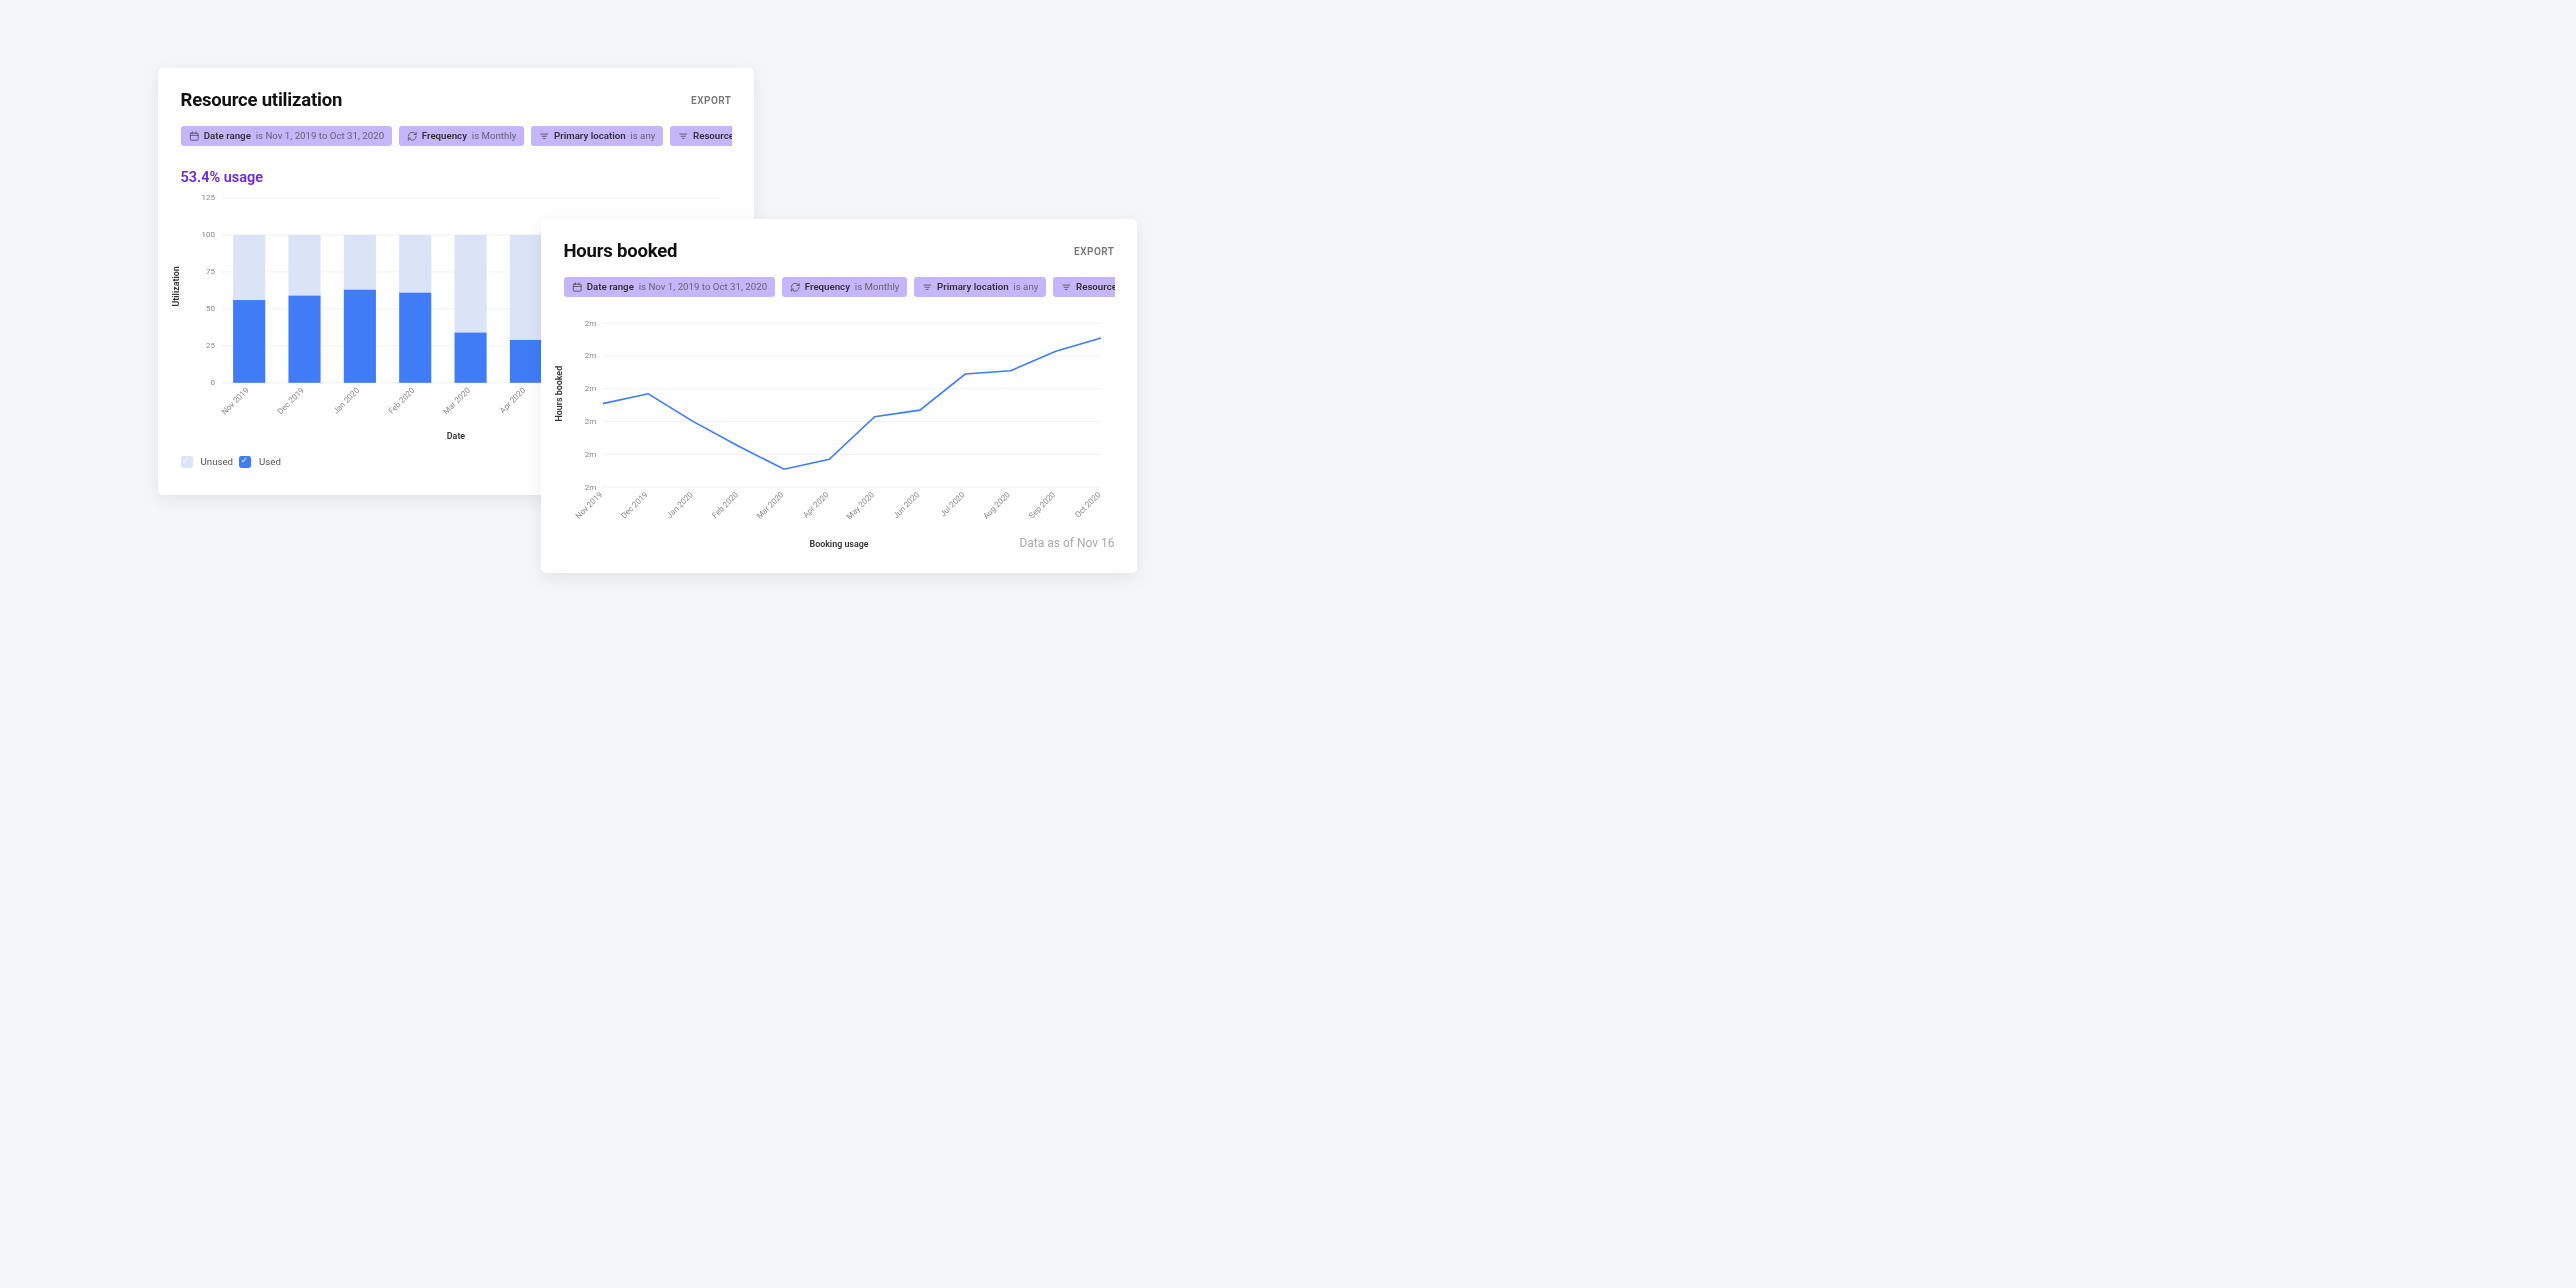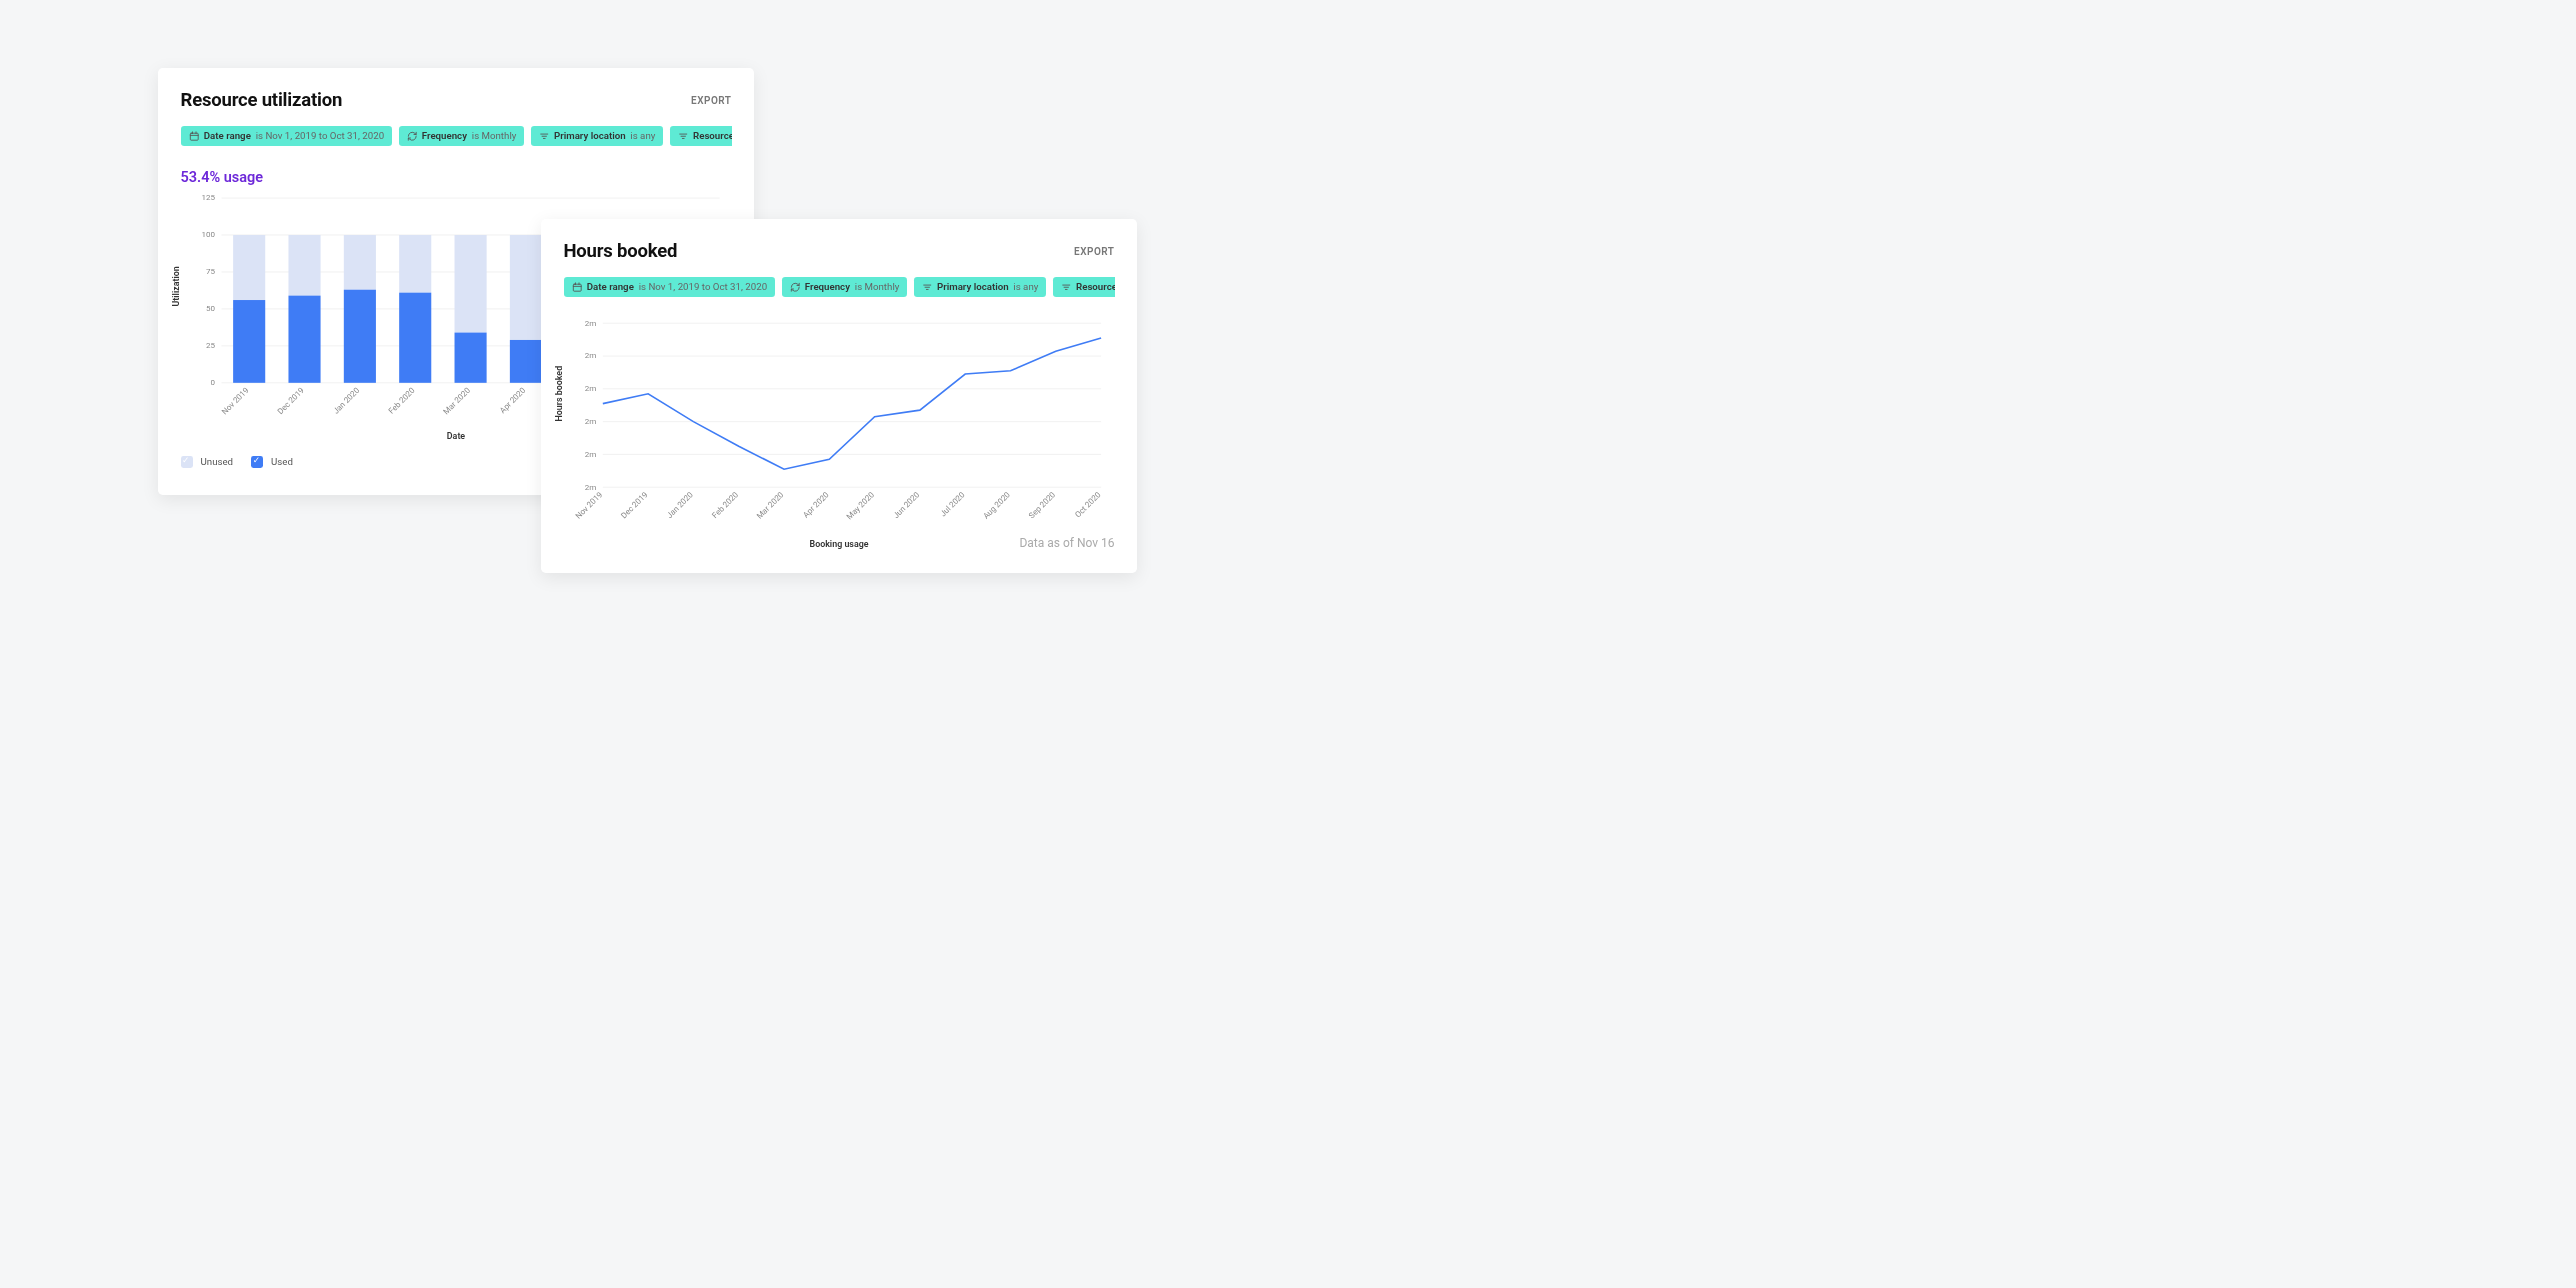--- a/index.html
+++ b/index.html
@@ -37,21 +37,21 @@
     letter-spacing: 0.5px;
     cursor: pointer;
   }
   .filters {
     display: flex;
     gap: 6.4px;
     flex-wrap: nowrap;
     overflow: hidden;
   }
   .chip {
-    background: #5eead4;
+    background: #c4b5fd;
     border-radius: 3.2px;
     padding: 4.8px 8px;
     font-size: 9.7px;
     color: #333;
     display: inline-flex;
     align-items: center;
     gap: 4.8px;
     white-space: nowrap;
     cursor: pointer;
   }
@@ -83,21 +83,21 @@
     text-align: center;
     font-size: 8.9px;
     font-weight: 600;
     color: #333;
     margin-top: 4.8px;
   }
   .axis-tick { font-size: 10px; fill: #888; }
   .xcat { font-size: 10px; fill: #888; }
   .legend {
     display: flex;
-    gap: 18px;
+    gap: 6px;
     margin-top: 14.5px;
     align-items: center;
     font-size: 9.7px;
     color: #555;
   }
   .legend .box {
     width: 12px; height: 12px; border-radius: 2.4px; display: inline-block;
     vertical-align: middle; margin-right: 5.6px; position: relative;
   }
   .legend .box.checked::after {

